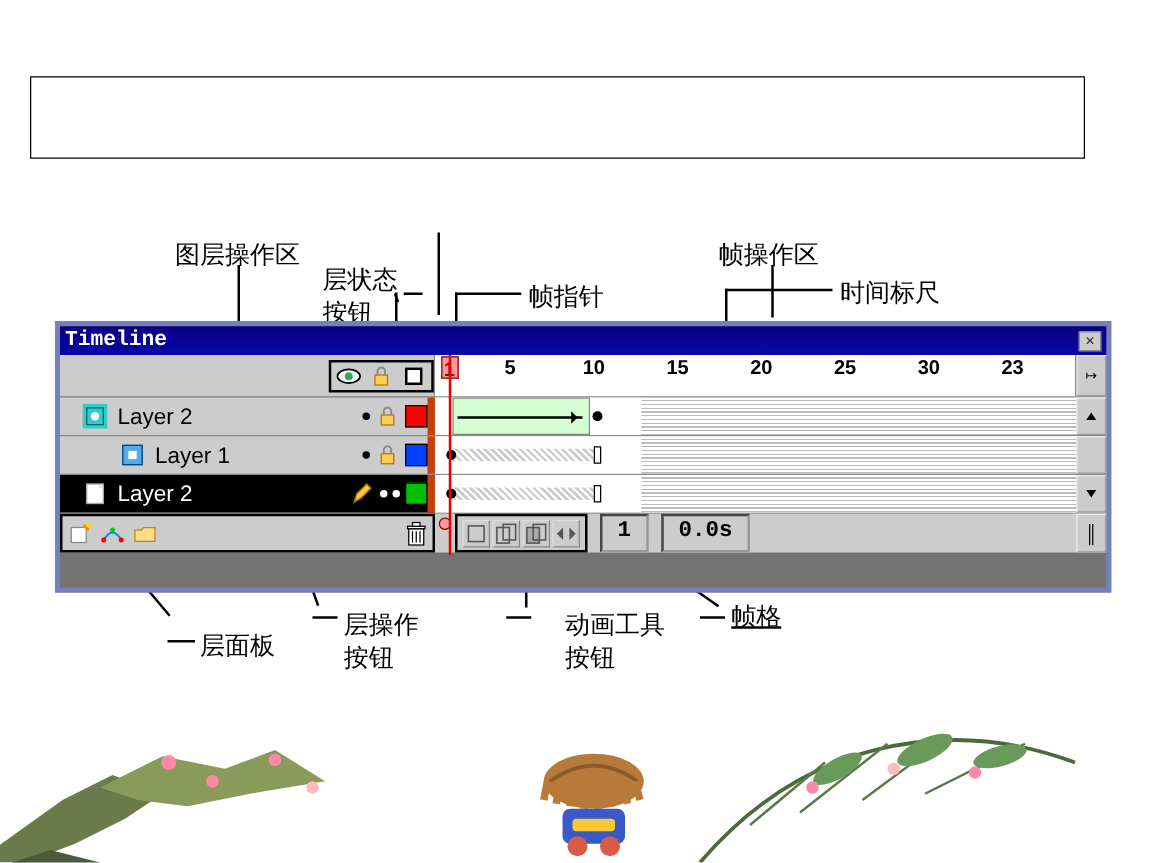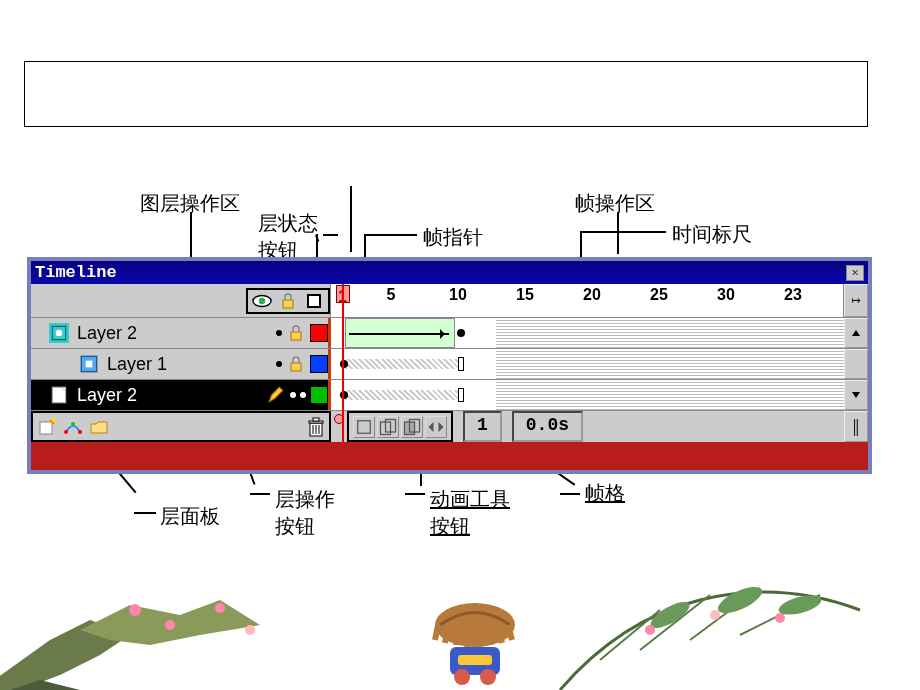--- a/index.html
+++ b/index.html
@@ -15,26 +15,26 @@
   background: #fff;
 }
 
 .label { position: absolute; font-size: 20px; color: #000; white-space: pre; }
 .line { position: absolute; background: #000; }
 .line-h { height: 2px; }
 .line-v { width: 2px; }
 
 .timeline-window {
   position: absolute;
-  left: 27px;
+  left: 44px;
   top: 257px;
   width: 845px;
   height: 217px;
   border: 4px solid #757fbd;
-  background: #b91c1c;
+  background: #737373;
 }
 
 .title-bar {
   background: linear-gradient(#0a0080, #0808aa);
   color: #fff;
   font-family: "Courier New", monospace;
   font-weight: bold;
   font-size: 17px;
   padding: 2px 4px;
   display: flex;
@@ -58,21 +58,21 @@
 
 .ruler-area { flex: 1; background: #fff; position: relative; border-right: 1px solid #888; }
 .tick-label { position: absolute; top: 2px; font-size: 16px; font-weight: bold; font-family: sans-serif; transform: translateX(-50%); }
 .playhead { position: absolute; left: 5px; top: 1px; width: 14px; height: 18px; background: #f99; border: 1px solid #800; }
 .playhead-num { position: absolute; left: 7px; top: 4px; font-size: 16px; font-weight: bold; color: #a00; font-family: sans-serif; }
 .playhead-line { position: absolute; left: 11px; top: 0; width: 2px; height: 160px; background: #e00; z-index: 10; }
 
 .edge-btn { width: 24px; background: #ccc; border: 1px outset #eee; display: flex; align-items: center; justify-content: center; font-family: sans-serif; font-size: 11px; }
 
 .layer-row { display: flex; height: 31px; border-bottom: 1px solid #888; background: #ccc; }
-.layer-info { width: 300px; display: flex; align-items: center; border-right: 3px solid #c2410c; gap: 4px; padding-left: 18px; font-family: Arial, sans-serif; font-size: 18px; }
+.layer-info { width: 300px; display: flex; align-items: center; border-right: 6px solid #c2410c; gap: 4px; padding-left: 18px; font-family: Arial, sans-serif; font-size: 18px; }
 .layer-info.selected { background: #000; color: #fff; }
 .layer-info.indent { padding-left: 48px; }
 .layer-icon { width: 20px; height: 18px; display: flex; align-items: center; justify-content: center; }
 .layer-name { margin-right: auto; margin-left: 4px; }
 .dot { width: 6px; height: 6px; background: #000; border-radius: 50%; }
 .dot.white { background: #fff; }
 .color-swatch { width: 18px; height: 18px; border: 1px solid #000; }
 
 .frame-track { flex: 1; background: #fff; position: relative; }
 .kf-dot { position: absolute; width: 8px; height: 8px; background: #000; border-radius: 50%; top: 50%; transform: translate(-50%,-50%); }
@@ -106,21 +106,21 @@
 
 <div class="label" style="left:140px; top:190px;">图层操作区</div>
 <div class="label" style="left:258px; top:210px;">层状态
 按钮</div>
 <div class="label" style="left:423px; top:224px;">帧指针</div>
 <div class="label" style="left:575px; top:190px;">帧操作区</div>
 <div class="label" style="left:672px; top:221px;">时间标尺</div>
 <div class="label" style="left:160px; top:503px;">层面板</div>
 <div class="label" style="left:275px; top:486px;">层操作
 按钮</div>
-<div class="label" style="left:430px; top:486px;text-decoration:underline;">动画工具
+<div class="label" style="left:452px; top:486px;">动画工具
 按钮</div>
 <div class="label" style="left:585px; top:480px;text-decoration:underline;">帧格</div>
 
 <div class="line line-v" style="left:190px; top:212px; height:45px;"></div>
 <div class="line line-h" style="left:323px; top:234px; width:15px;"></div>
 <div class="line line-v" style="left:316px; top:234px; width:2px; height:52px;"></div>
 <div class="line line-h" style="left:316px; top:234px; width:7px; transform-origin:left; transform:rotate(70deg);"></div>
 <div class="line line-v" style="left:350px; top:186px; height:66px;"></div>
 <div class="line line-h" style="left:364px; top:234px; width:53px;"></div>
 <div class="line line-v" style="left:364px; top:234px; height:60px;"></div>

